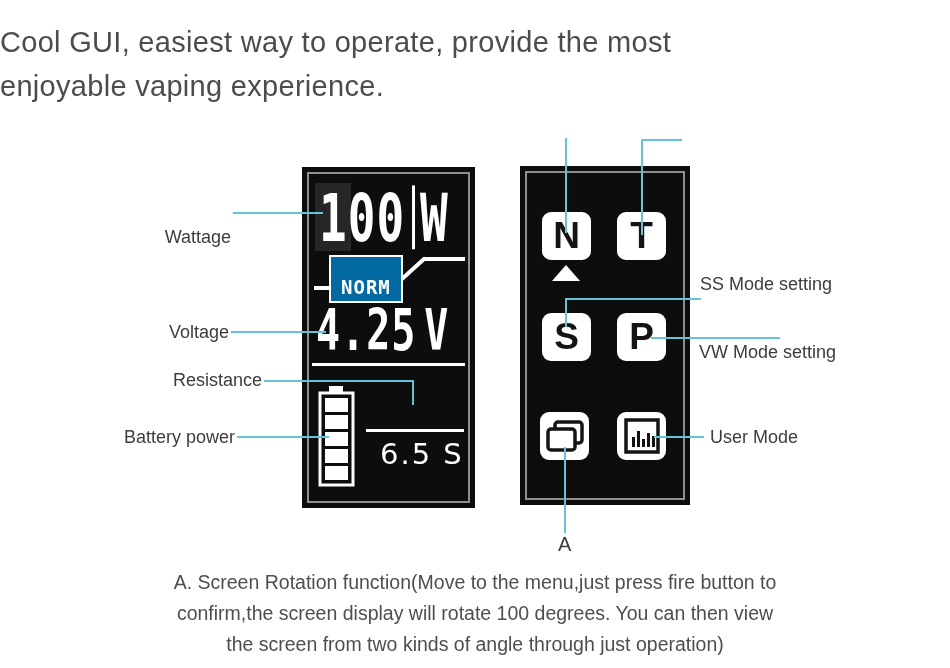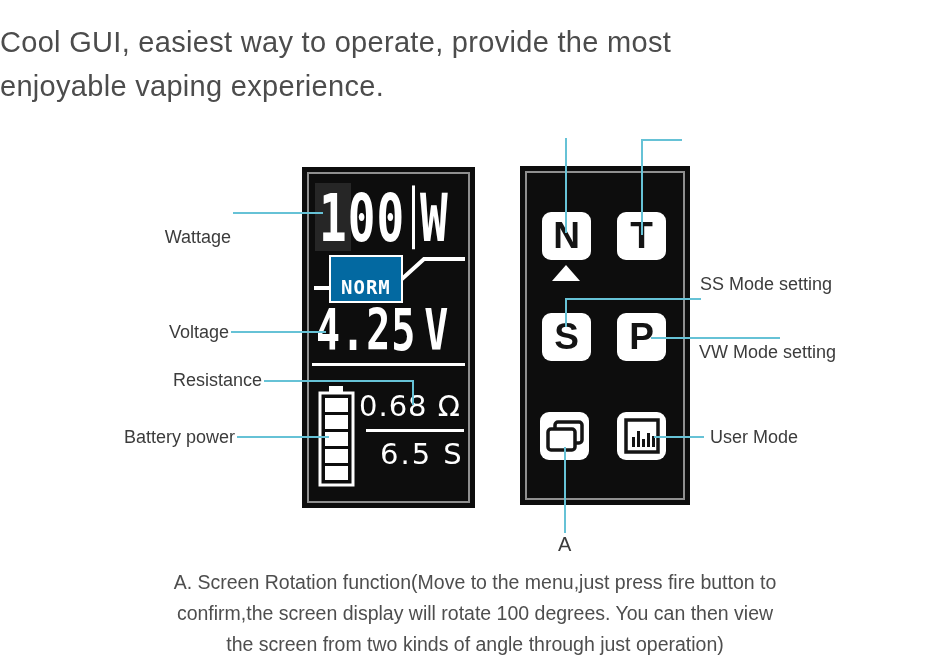--- a/index.html
+++ b/index.html
@@ -126,24 +126,20 @@
     <svg class="battery" width="38" height="102" viewBox="0 0 38 102">
       <rect x="11" y="1" width="14" height="7" fill="#ffffff"></rect>
       <rect x="2" y="8" width="33" height="92" fill="none" stroke="#ffffff" stroke-width="3"></rect>
       <rect x="7" y="13" width="23" height="14" fill="#ffffff"></rect>
       <rect x="7" y="30" width="23" height="14" fill="#ffffff"></rect>
       <rect x="7" y="47" width="23" height="14" fill="#ffffff"></rect>
       <rect x="7" y="64" width="23" height="14" fill="#ffffff"></rect>
       <rect x="7" y="81" width="23" height="14" fill="#ffffff"></rect>
     </svg>
 
-    <div class="res-row">
-      <span>0.68</span>
-      <span>Ω</span>
-    </div>
 
     <div class="divider div2"></div>
 
     <div class="time-row">
       <span>6.5</span>
       <span>S</span>
     </div>
   </div>
 
   <div class="panel button-panel">

